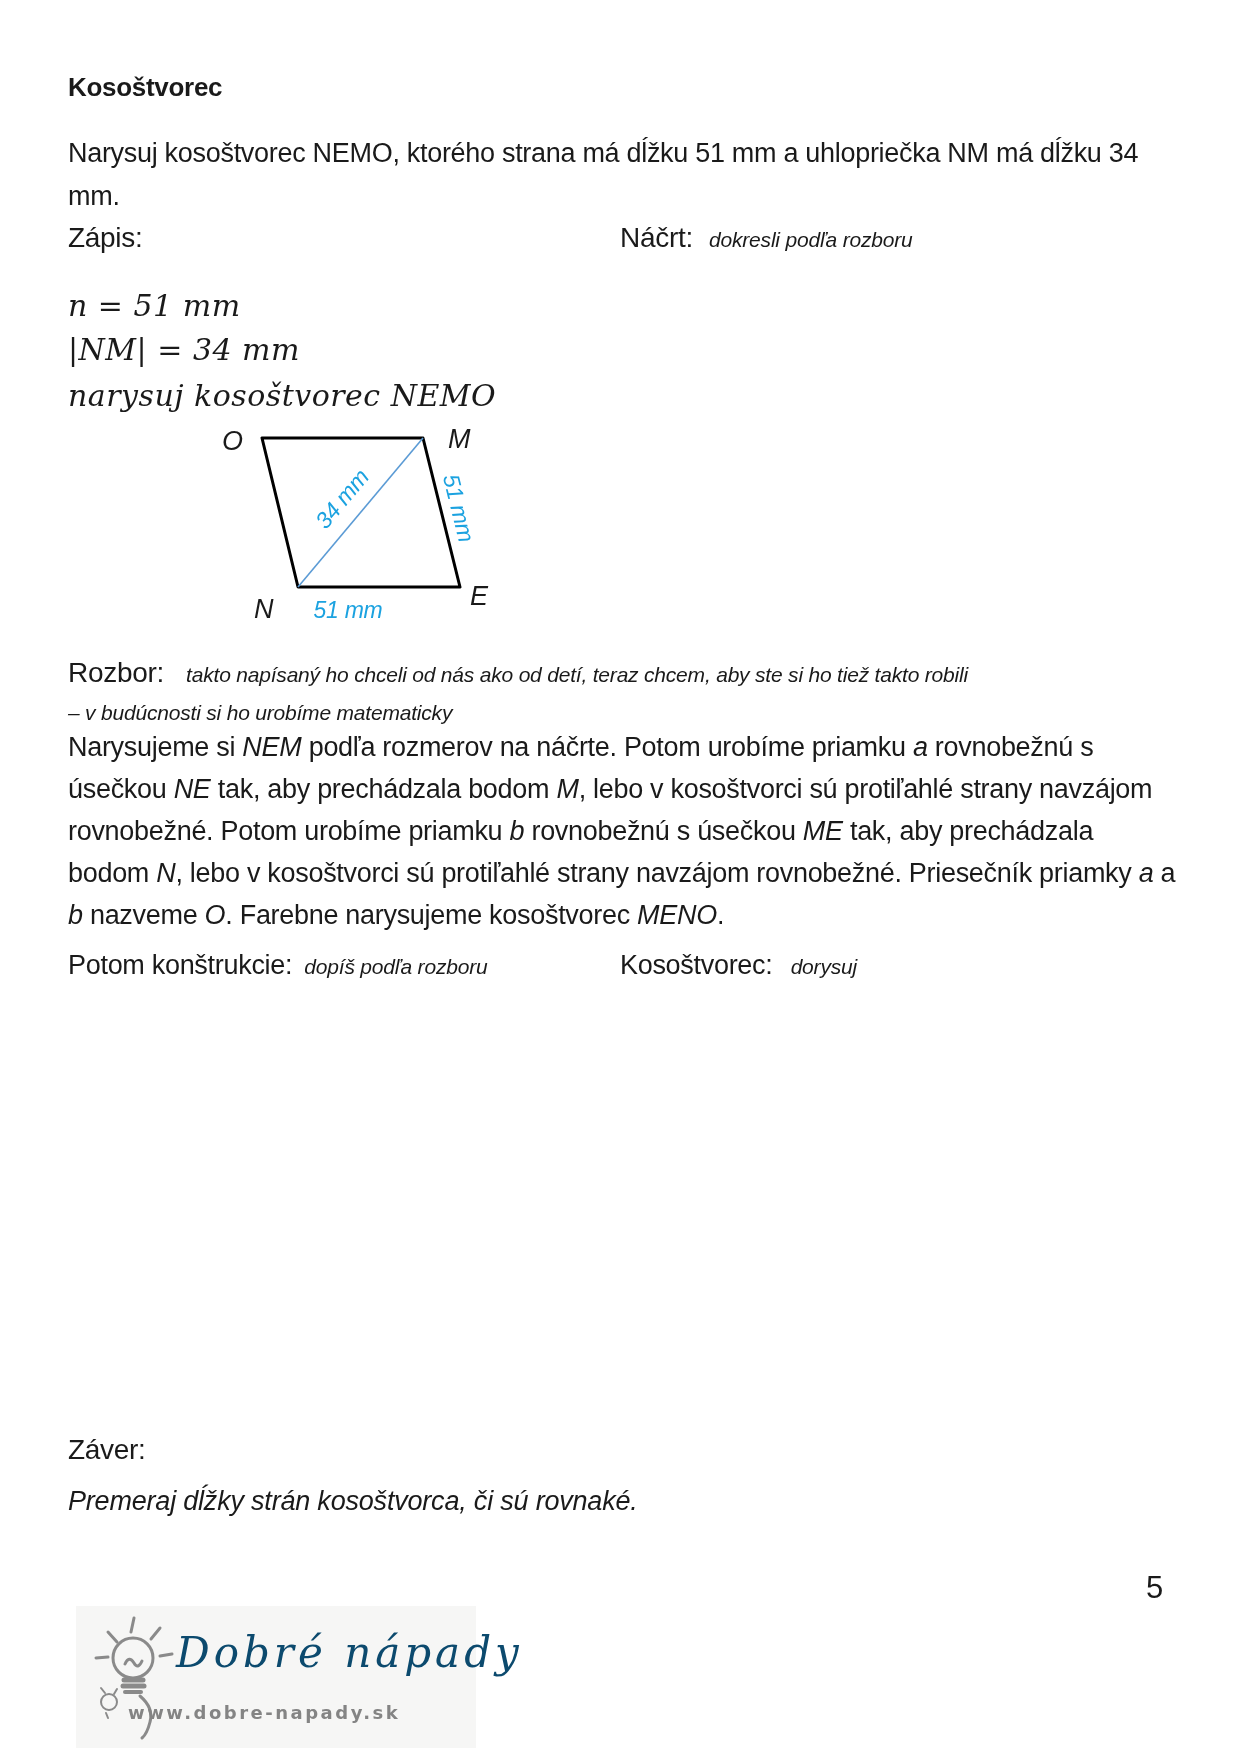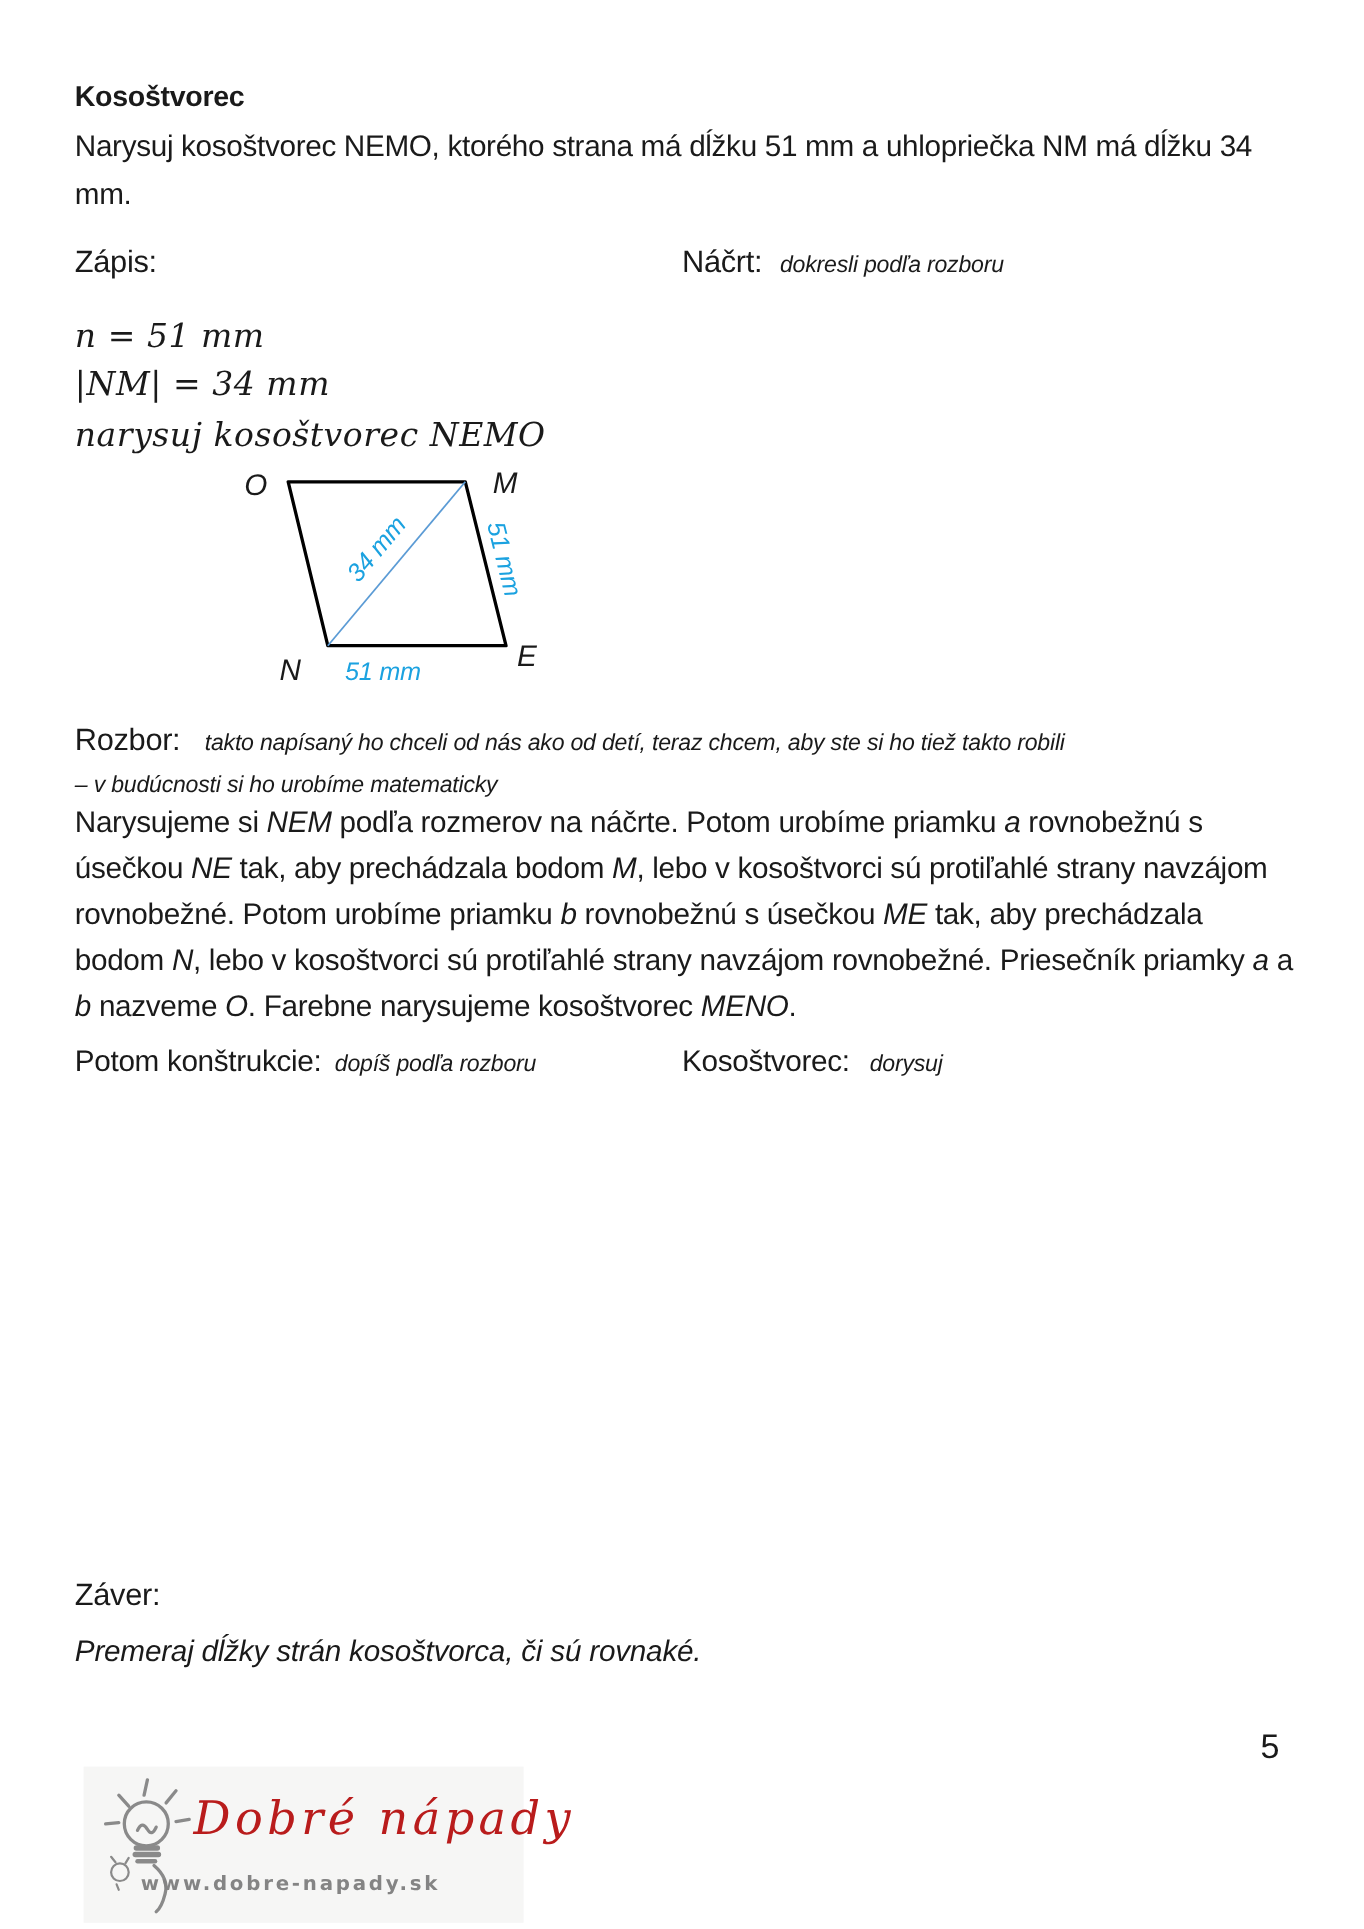--- a/index.html
+++ b/index.html
@@ -2,37 +2,37 @@
 <html><head>
 <meta charset="utf-8">
 <style>
   html,body{margin:0;padding:0;background:#ffffff;}
   .page{
     position:relative;width:1188px;height:1754px;background:#ffffff;overflow:hidden;
     font-family:"Liberation Sans",sans-serif;color:#1a1a1a;letter-spacing:-0.3px;
   }
   .abs{position:absolute;}
   .h1{font-size:26px;font-weight:bold;}
-  .body-text{font-size:27px;line-height:43px;width:1105px;}
+  .body-text{font-size:27px;line-height:43px;width:1105px;margin-top:20px;}
   .lbl{font-size:28px;}
   .note{font-size:21px;font-style:italic;letter-spacing:-0.2px;}
   .math{font-family:"DejaVu Serif","Liberation Serif",serif;font-style:italic;font-size:30px;letter-spacing:0.5px;}
   .para{font-size:27px;line-height:42px;width:1108px;}
   .para .it{font-style:italic;}
   .zaver-note{font-size:27px;font-style:italic;letter-spacing:-0.2px;}
   .pagenum{font-size:31px;}
   
   .sketch text{font-family:"Liberation Sans",sans-serif;}
   .vlabel{font-size:27px;font-style:italic;fill:#1a1a1a;}
   .mlabel{font-size:23px;font-style:italic;}
   
   .logo-box{background:#f6f6f5;width:400px;height:142px;}
   .logo-script{
     font-family:"DejaVu Serif","Liberation Serif",serif;font-style:italic;
-    font-size:42px;color:#b91c1c;letter-spacing:4px;white-space:nowrap;
+    font-size:42px;color:#0c4a6e;letter-spacing:4px;white-space:nowrap;
   }
   .logo-url{
     font-family:"DejaVu Sans","Liberation Sans",sans-serif;font-weight:bold;
     font-size:18px;color:#848484;letter-spacing:2.5px;white-space:nowrap;
   }
 </style>
 </head>
 <body>
 
 <div class="page">

